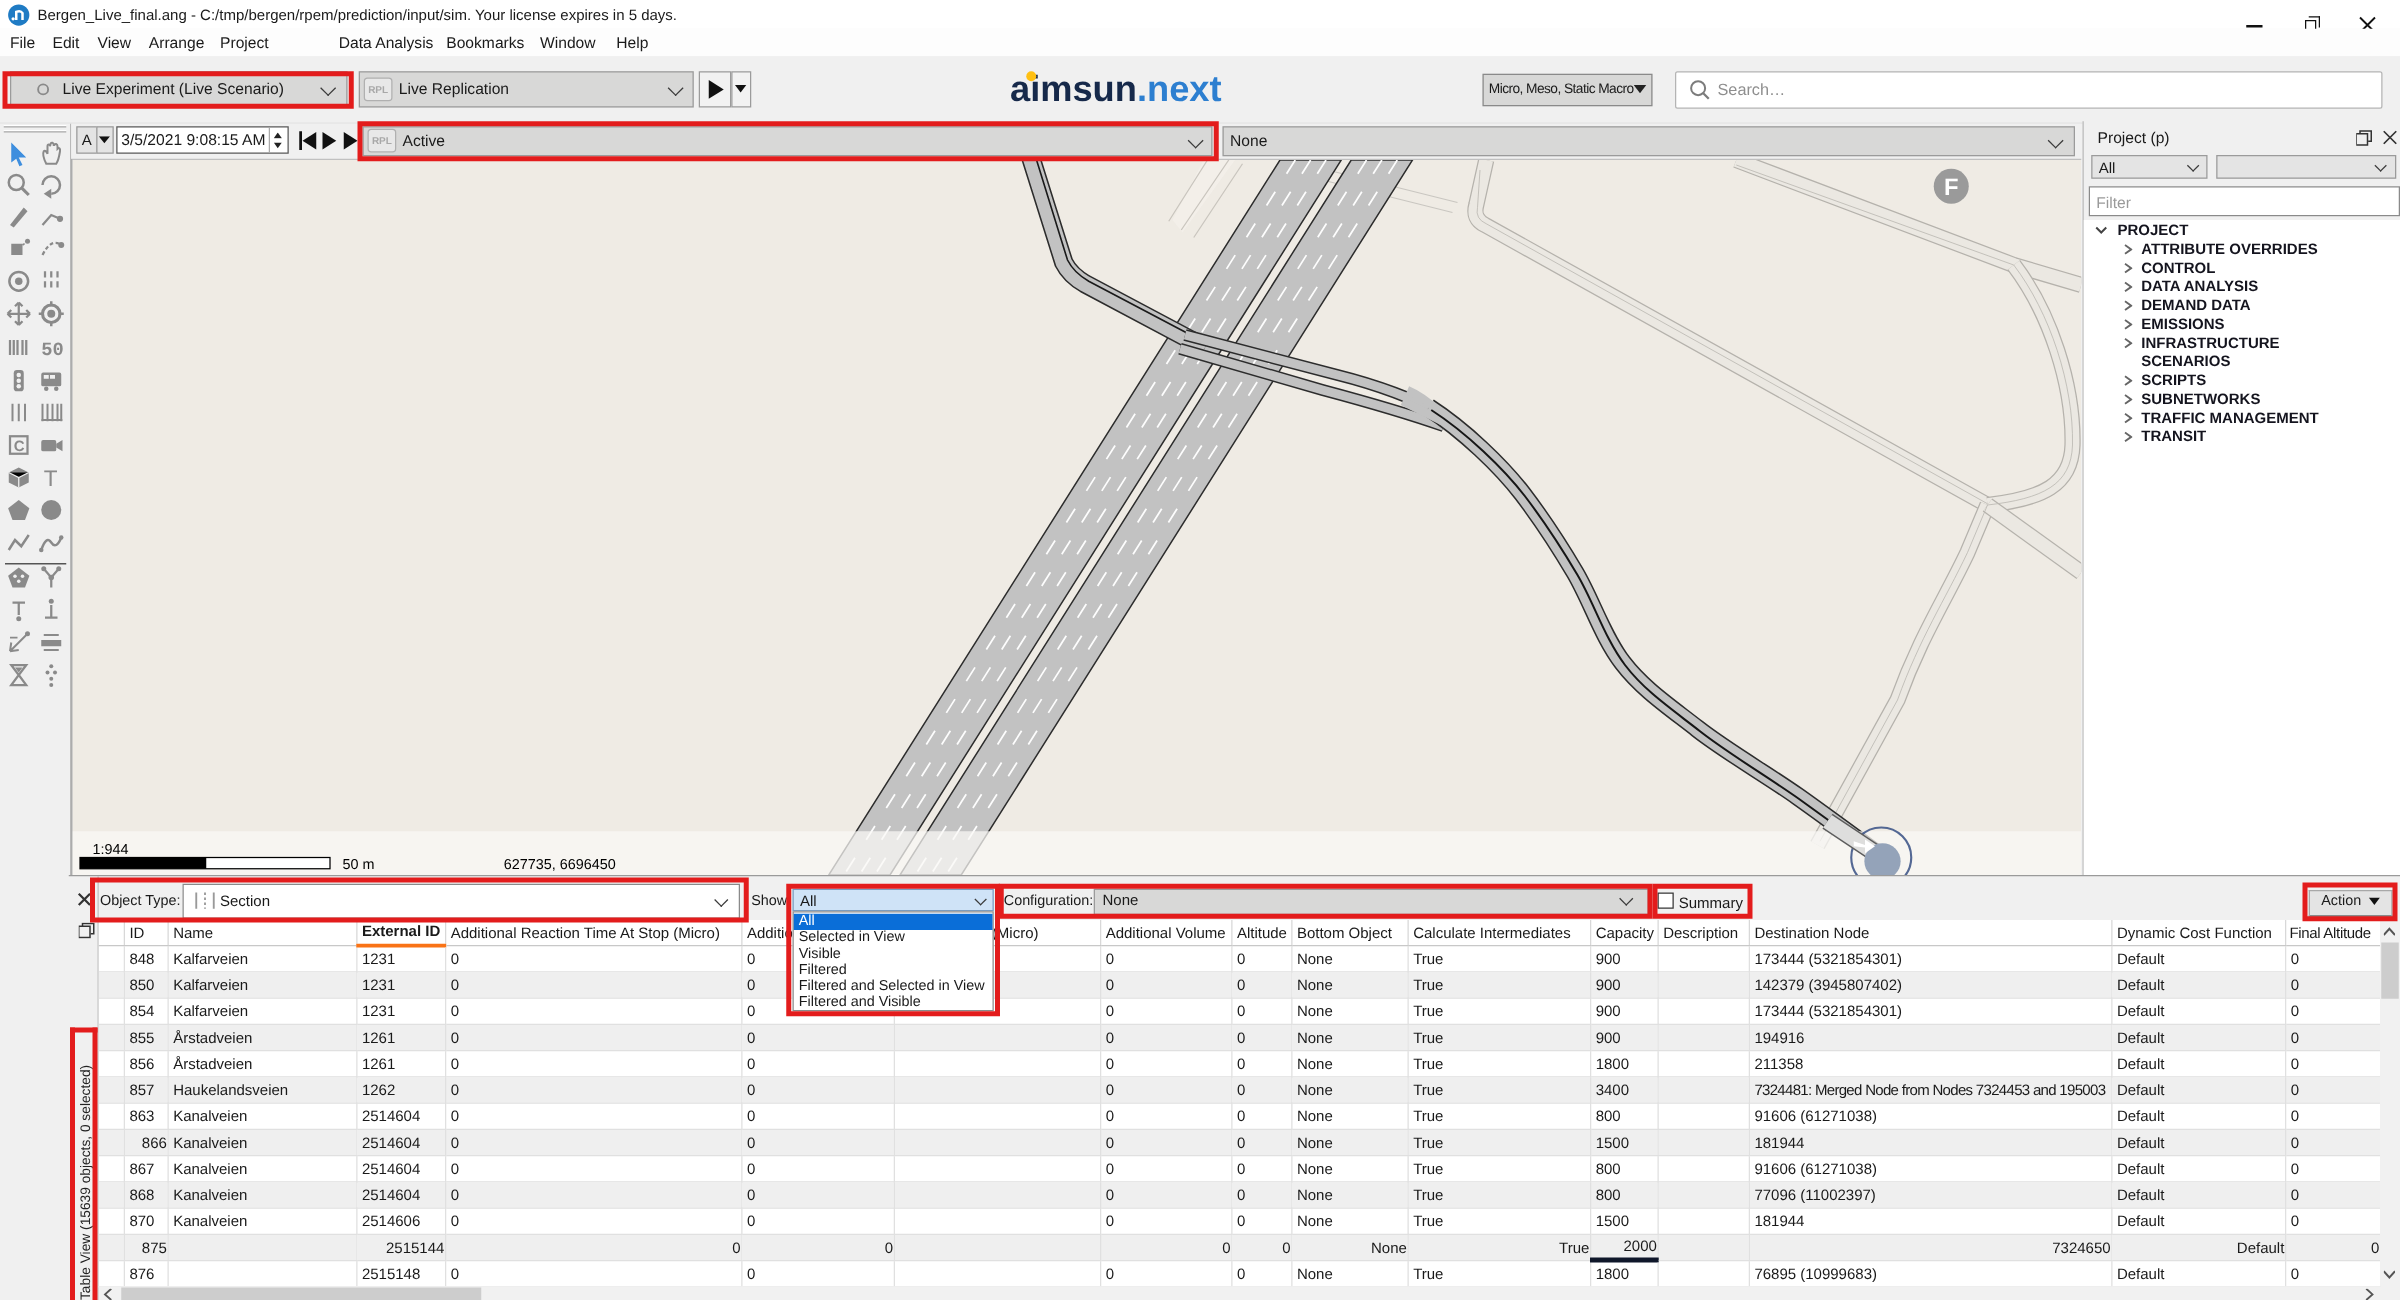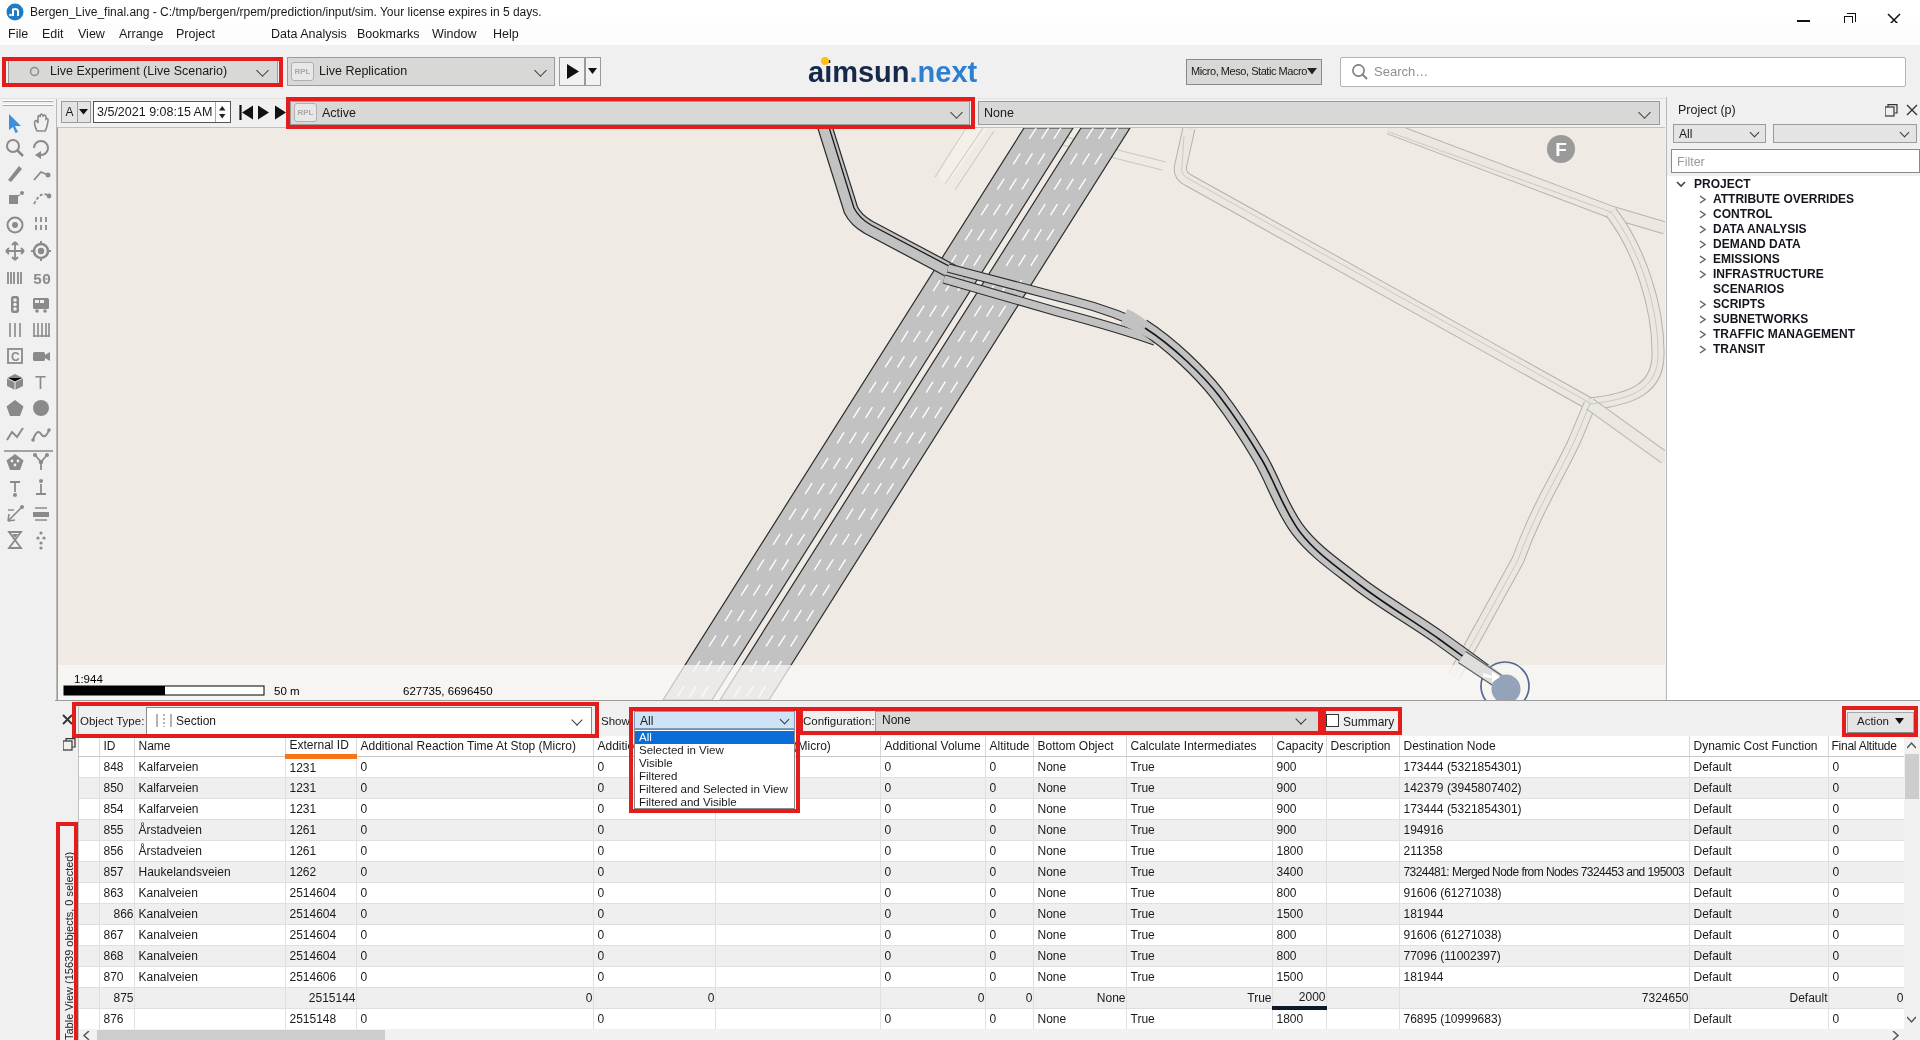--- a/index.html
+++ b/index.html
@@ -476,21 +476,21 @@
           <col style="width:73px">
           <col style="width:290px">
           <col style="width:139px">
           <col style="width:76px">
         </colgroup>
         <tbody>
           <tr style="height:20px;">
             <td style="border-right:1px solid #d8d8d8;border-bottom:1px solid #c8c8c8;white-space:nowrap;overflow:hidden;padding-left:4px;"></td>
             <td style="border-right:1px solid #d8d8d8;border-bottom:1px solid #c8c8c8;white-space:nowrap;overflow:hidden;padding-left:4px;">ID</td>
             <td style="border-right:1px solid #d8d8d8;border-bottom:1px solid #c8c8c8;white-space:nowrap;overflow:hidden;padding-left:4px;">Name</td>
-            <td style="border-right:1px solid #d8d8d8;border-bottom:5px solid #f97316;white-space:nowrap;overflow:hidden;padding-left:4px;">External ID</td>
+            <td style="border-right:1px solid #d8d8d8;border-bottom:3px solid #f97316;white-space:nowrap;overflow:hidden;padding-left:4px;font-weight:bold;">External ID</td>
             <td style="border-right:1px solid #d8d8d8;border-bottom:1px solid #c8c8c8;white-space:nowrap;overflow:hidden;padding-left:4px;">Additional Reaction Time At Stop (Micro)</td>
             <td style="border-right:1px solid #d8d8d8;border-bottom:1px solid #c8c8c8;white-space:nowrap;overflow:hidden;padding-left:4px;">Additional Reaction</td>
             <td style="border-right:1px solid #d8d8d8;border-bottom:1px solid #c8c8c8;white-space:nowrap;overflow:hidden;padding-left:78px;">(Micro)</td>
             <td style="border-right:1px solid #d8d8d8;border-bottom:1px solid #c8c8c8;white-space:nowrap;overflow:hidden;padding-left:4px;">Additional Volume</td>
             <td style="border-right:1px solid #d8d8d8;border-bottom:1px solid #c8c8c8;white-space:nowrap;overflow:hidden;padding-left:4px;">Altitude</td>
             <td style="border-right:1px solid #d8d8d8;border-bottom:1px solid #c8c8c8;white-space:nowrap;overflow:hidden;padding-left:4px;">Bottom Object</td>
             <td style="border-right:1px solid #d8d8d8;border-bottom:1px solid #c8c8c8;white-space:nowrap;overflow:hidden;padding-left:4px;">Calculate Intermediates</td>
             <td style="border-right:1px solid #d8d8d8;border-bottom:1px solid #c8c8c8;white-space:nowrap;overflow:hidden;padding-left:4px;">Capacity</td>
             <td style="border-right:1px solid #d8d8d8;border-bottom:1px solid #c8c8c8;white-space:nowrap;overflow:hidden;padding-left:4px;">Description</td>
             <td style="border-right:1px solid #d8d8d8;border-bottom:1px solid #c8c8c8;white-space:nowrap;overflow:hidden;padding-left:4px;">Destination Node</td>

